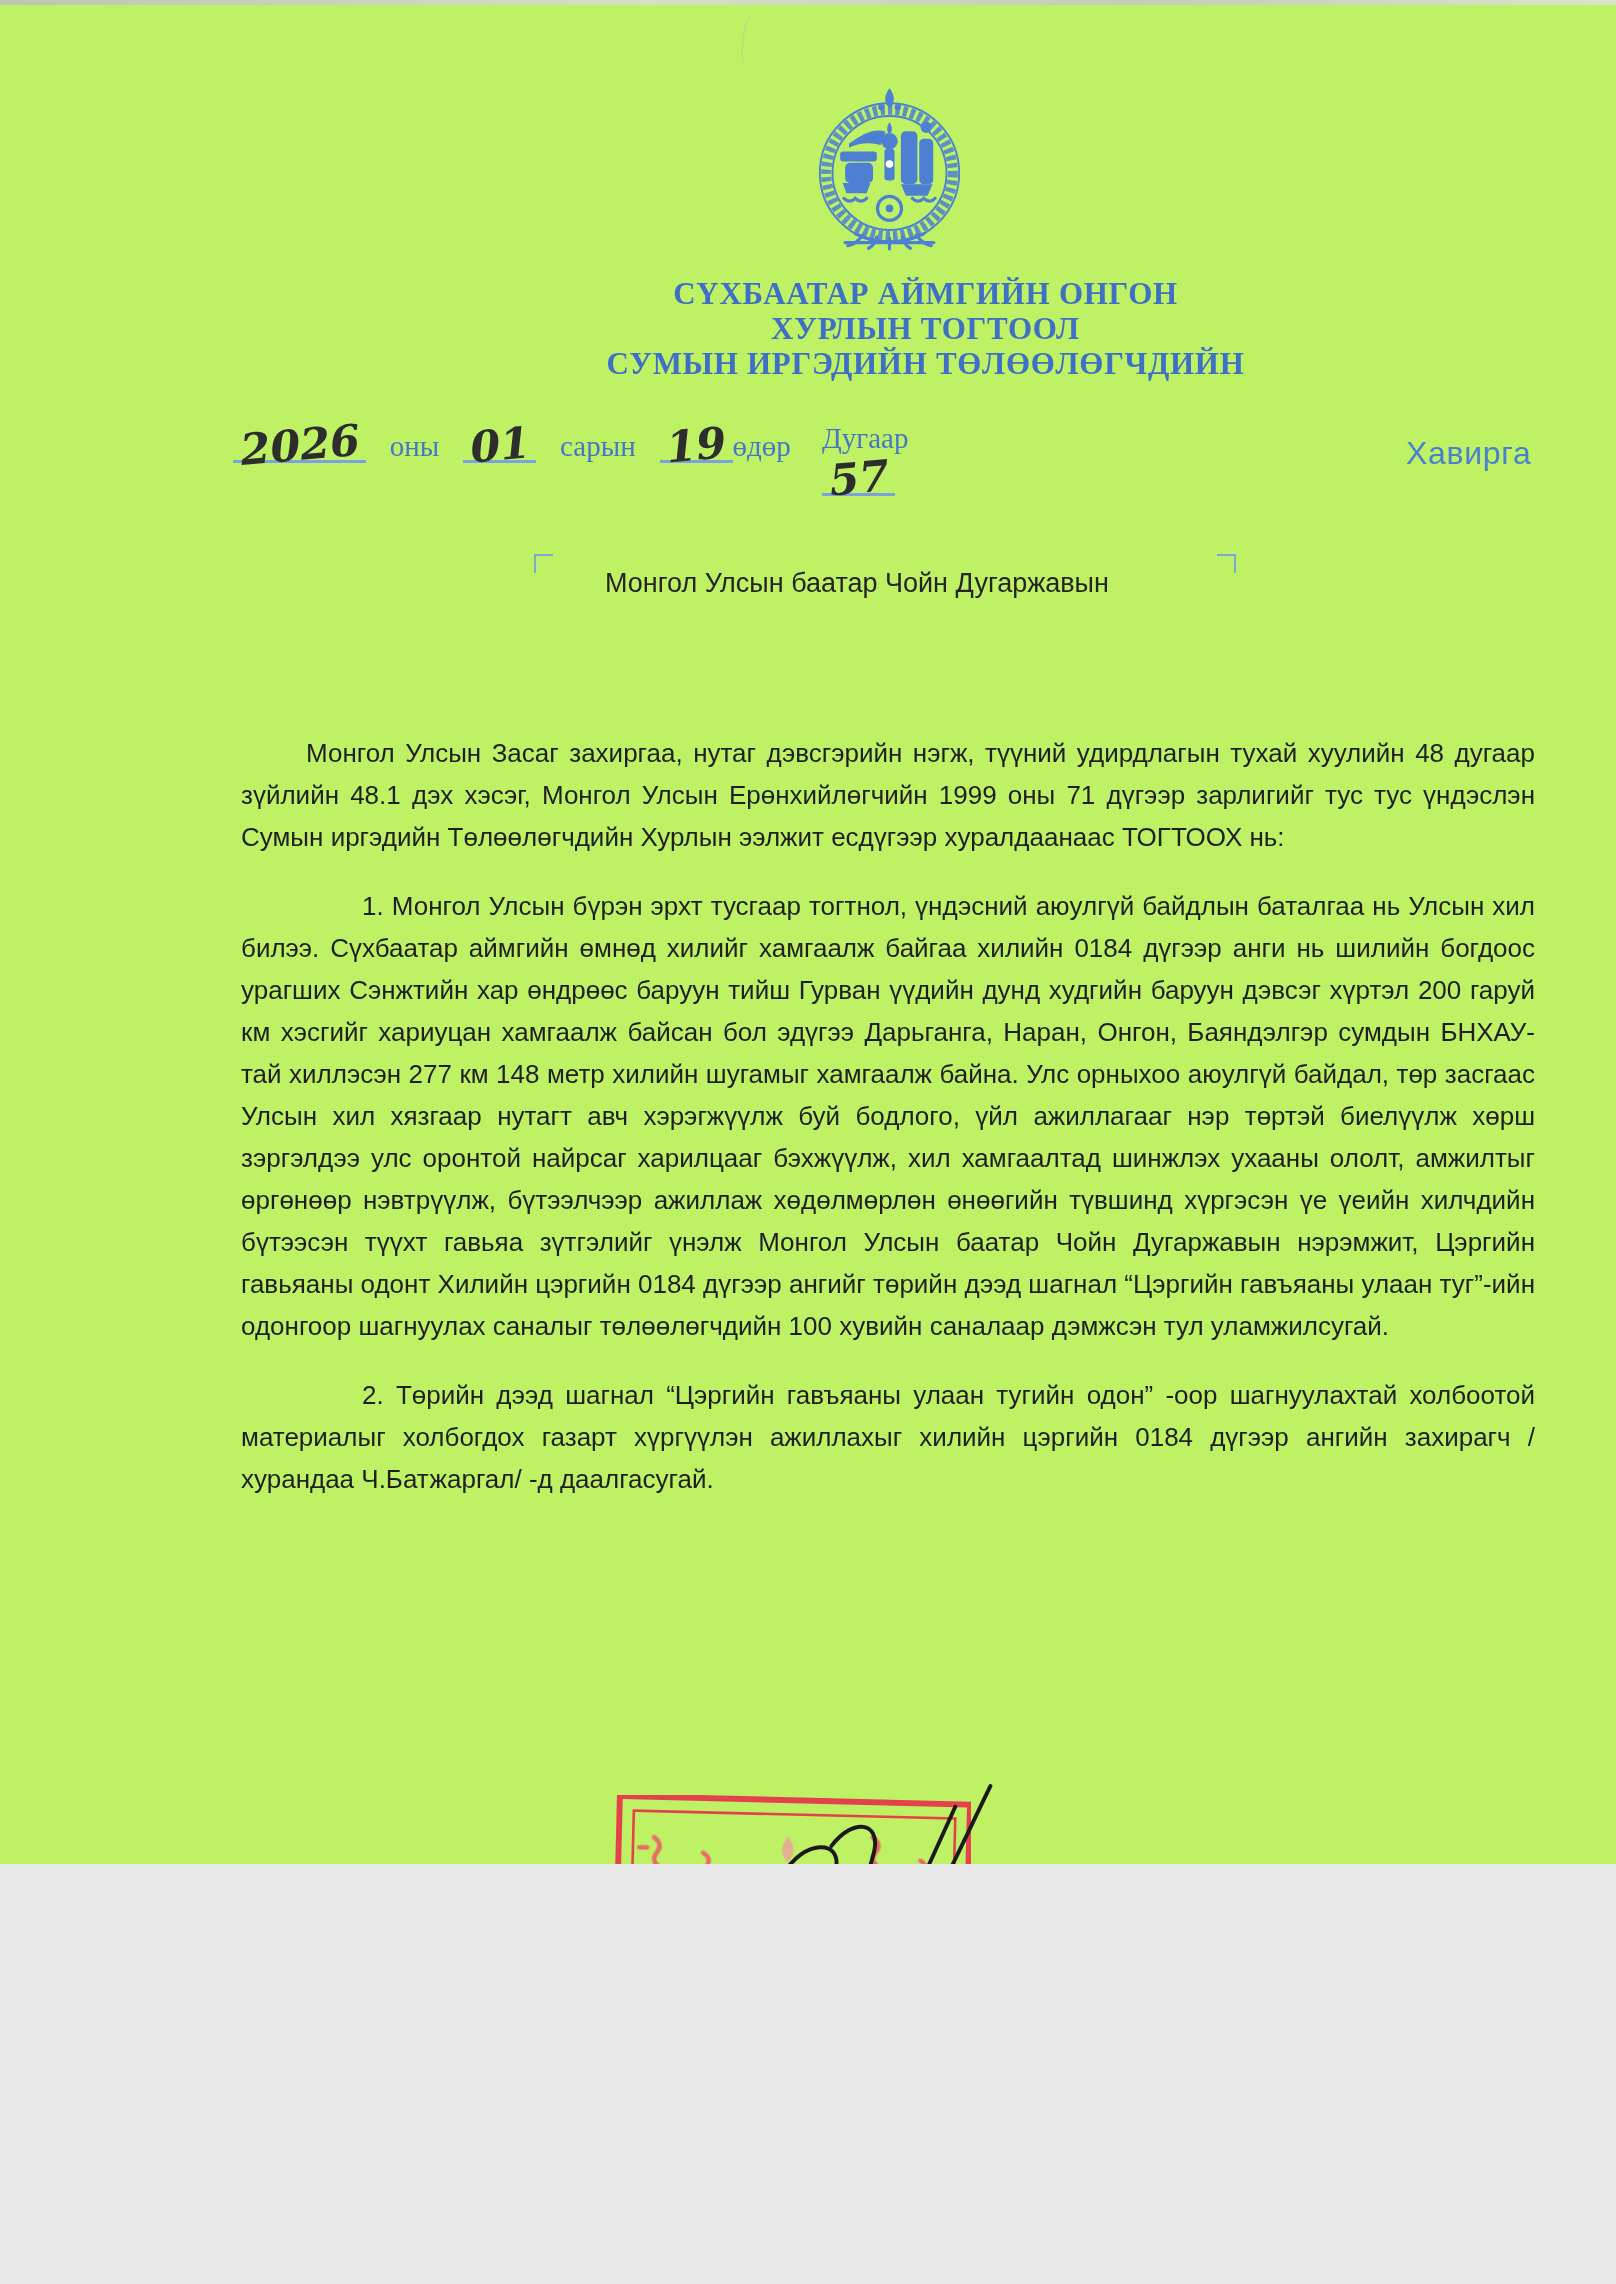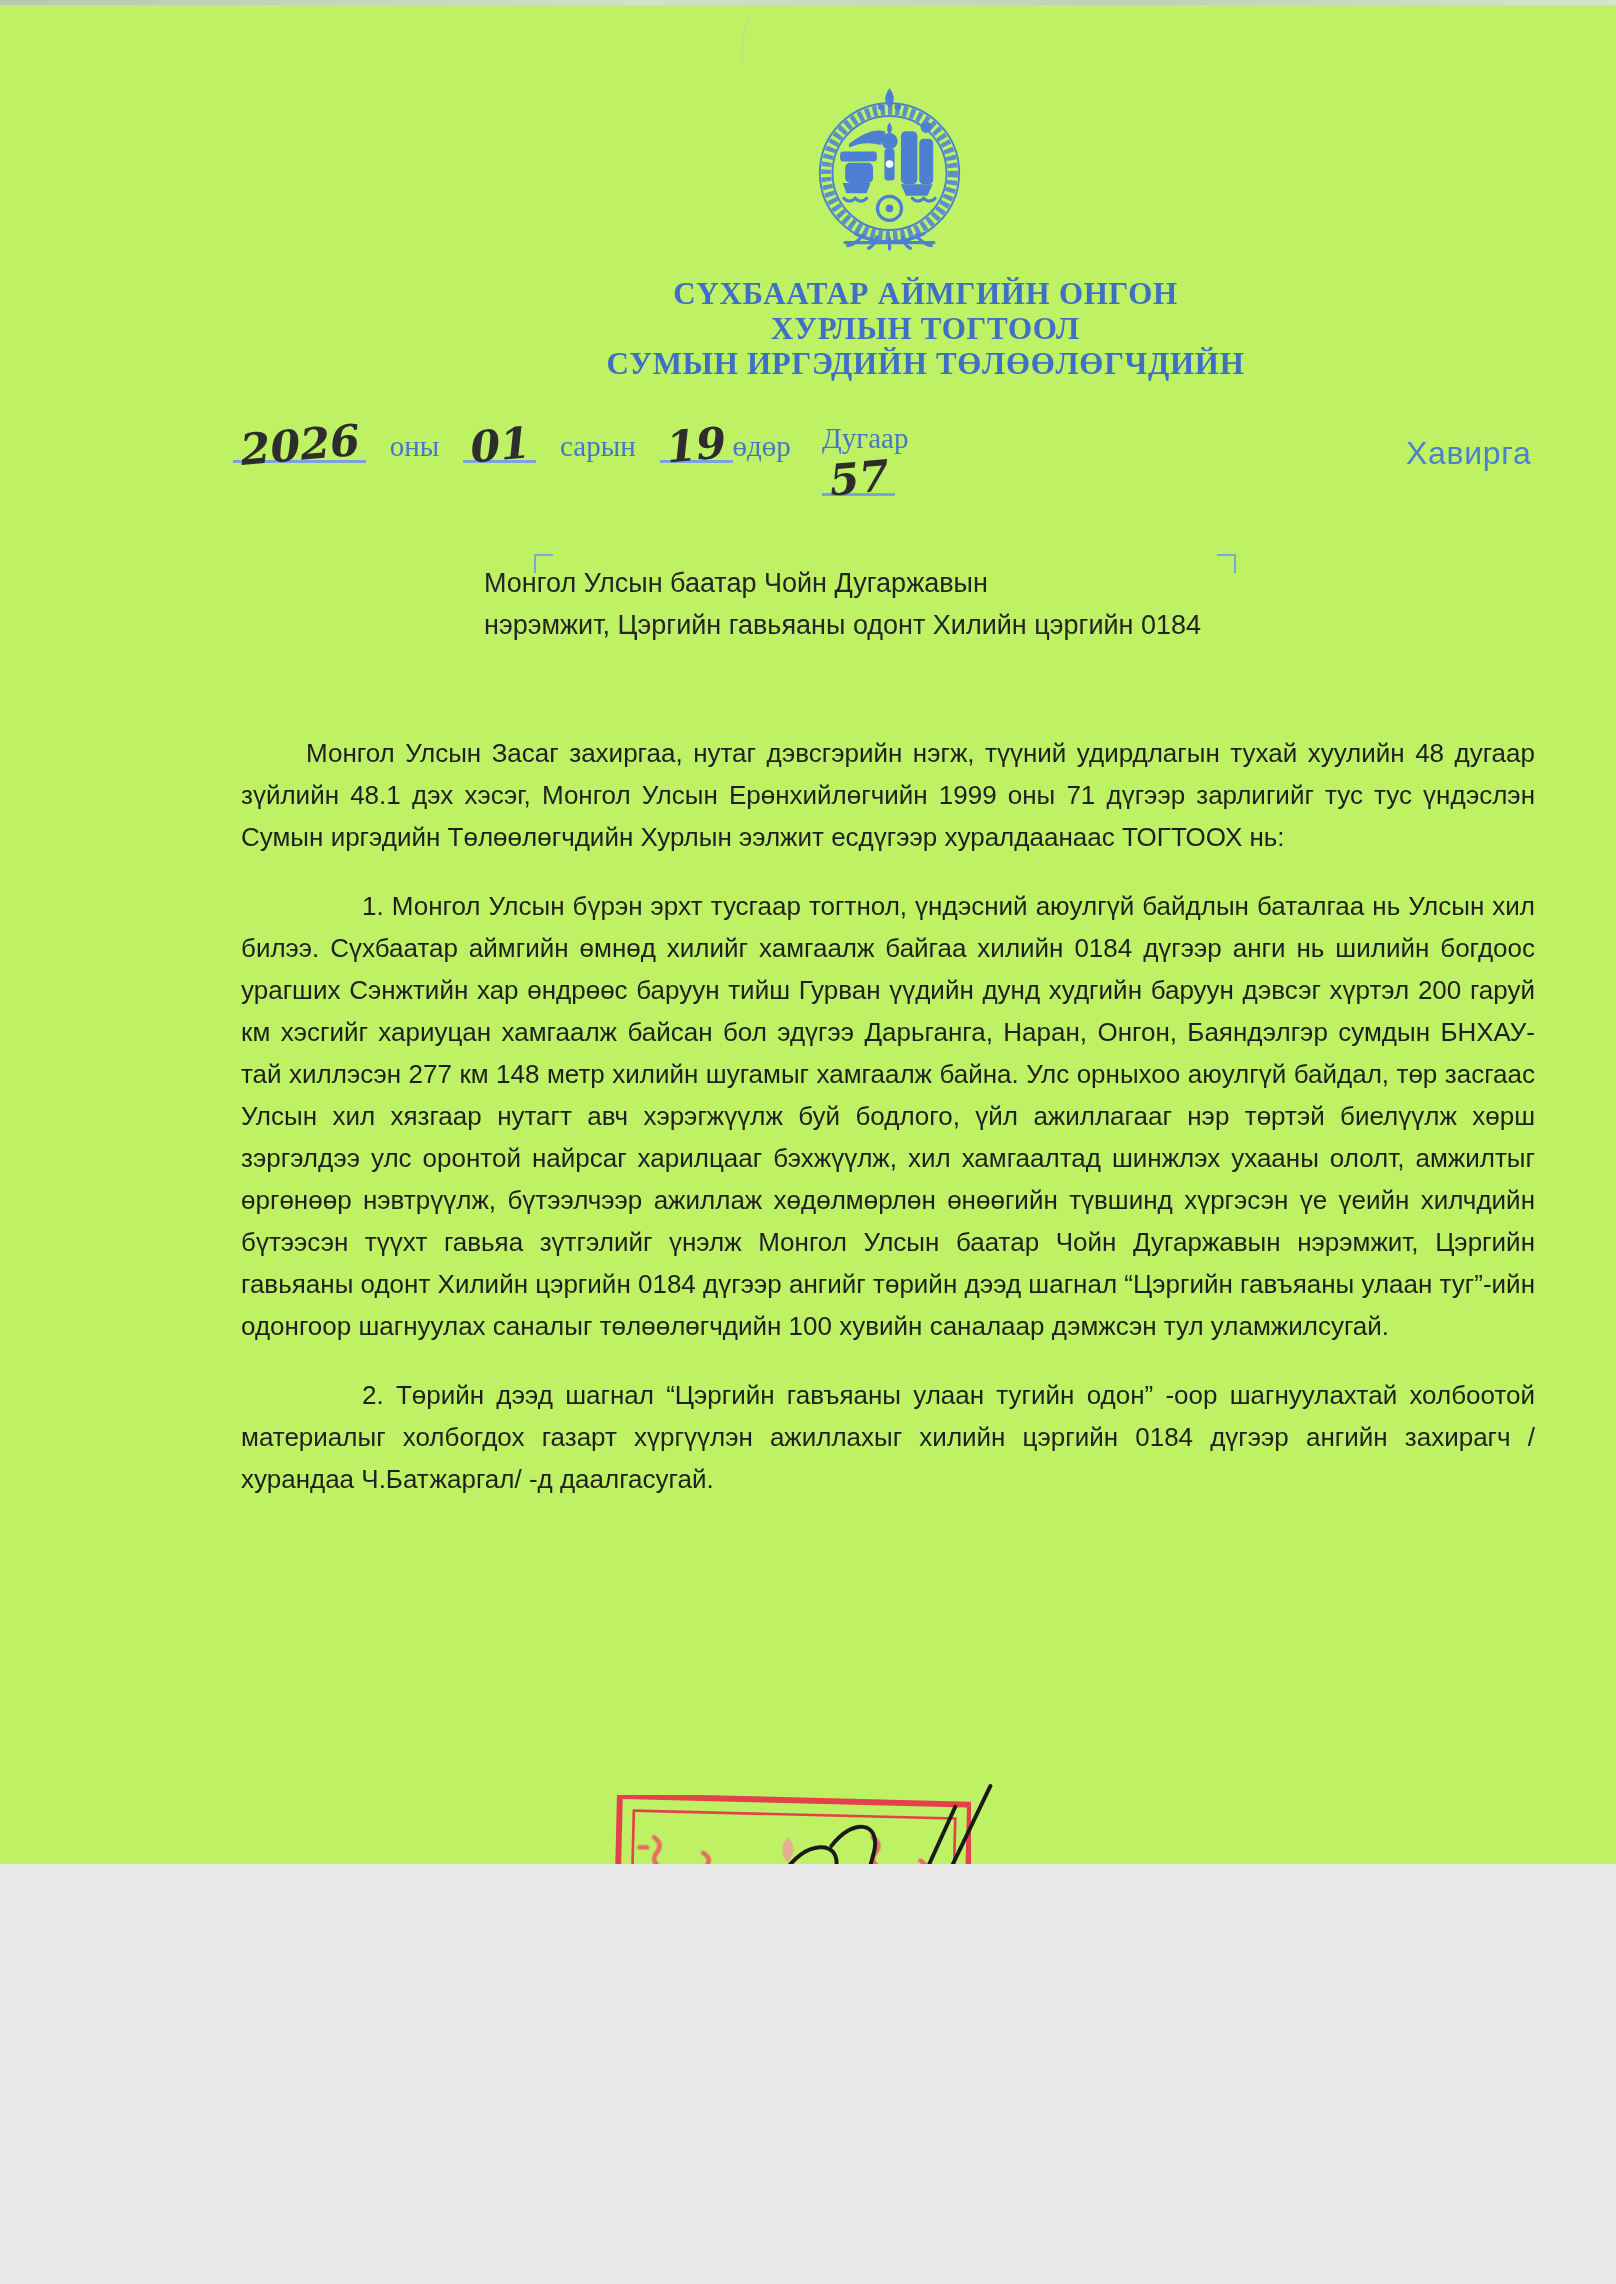--- a/index.html
+++ b/index.html
@@ -34,21 +34,21 @@
   .slot.day{min-width:59px;}
   .slot.num{min-width:52px;}
   .hand{
     display:inline-block;font-family:"DejaVu Serif","Liberation Serif",serif;
     font-style:italic;font-weight:700;font-size:43px;line-height:38px;color:#2d2d2d;
     transform:rotate(-5deg) translateY(3.9px);
   }
 
   
   .doc-title{
-    position:absolute;left:484px;top:562px;width:746px;
+    position:absolute;left:484px;top:562px;width:746px;text-align:center;
     font-size:27px;line-height:42px;color:#242424;font-weight:400;
   }
   .cropmark{position:absolute;width:17px;height:17px;}
   .cropmark.left{left:534px;top:554px;border-left:2px solid #79a9d9;border-top:2px solid #79a9d9;}
   .cropmark.right{left:1217px;top:554px;border-right:2px solid #79a9d9;border-top:2px solid #79a9d9;}
 
   
   .body-text{position:absolute;left:241px;top:732px;width:1294px;
     font-size:26px;line-height:42px;text-align:justify;color:#1f1f1f;}
   .body-text p{margin:0;}
@@ -127,21 +127,20 @@
   <div class="meta-number">
     <span class="meta-label" style="margin-left:0;margin-right:0;">Дугаар</span>
     <span class="slot num"><span class="hand">57</span></span>
   </div>
   <div class="meta-place">Хавирга</div>
 
   <span class="cropmark left"></span>
   <span class="cropmark right"></span>
   <div class="doc-title">
     <div>Монгол Улсын баатар Чойн Дугаржавын</div>
-    <div>нэрэмжит, Цэргийн гавьяаны одонт Хилийн цэргийн 0184</div>
   </div>
 
   <div class="body-text">
     <p class="preamble">Монгол Улсын Засаг захиргаа, нутаг дэвсгэрийн нэгж, түүний удирдлагын тухай хуулийн 48 дугаар зүйлийн 48.1 дэх хэсэг, Монгол Улсын Ерөнхийлөгчийн 1999 оны 71 дүгээр зарлигийг тус тус үндэслэн Сумын иргэдийн Төлөөлөгчдийн Хурлын ээлжит есдүгээр хуралдаанаас ТОГТООХ нь:</p>
     <p class="item">1. Монгол Улсын бүрэн эрхт тусгаар тогтнол, үндэсний аюулгүй байдлын баталгаа нь Улсын хил билээ. Сүхбаатар аймгийн өмнөд хилийг хамгаалж байгаа хилийн 0184 дүгээр анги нь шилийн богдоос урагших Сэнжтийн хар өндрөөс баруун тийш Гурван үүдийн дунд худгийн баруун дэвсэг хүртэл 200 гаруй км хэсгийг хариуцан хамгаалж байсан бол эдүгээ Дарьганга, Наран, Онгон, Баяндэлгэр сумдын БНХАУ-тай хиллэсэн 277 км 148 метр хилийн шугамыг хамгаалж байна. Улс орныхоо аюулгүй байдал, төр засгаас Улсын хил хязгаар нутагт авч хэрэгжүүлж буй бодлого, үйл ажиллагааг нэр төртэй биелүүлж хөрш зэргэлдээ улс оронтой найрсаг харилцааг бэхжүүлж, хил хамгаалтад шинжлэх ухааны ололт, амжилтыг өргөнөөр нэвтрүүлж, бүтээлчээр ажиллаж хөдөлмөрлөн өнөөгийн түвшинд хүргэсэн үе үеийн хилчдийн бүтээсэн түүхт гавьяа зүтгэлийг үнэлж Монгол Улсын баатар Чойн Дугаржавын нэрэмжит, Цэргийн гавьяаны одонт Хилийн цэргийн 0184 дүгээр ангийг төрийн дээд шагнал “Цэргийн гавъяаны улаан туг”-ийн одонгоор шагнуулах саналыг төлөөлөгчдийн 100 хувийн саналаар дэмжсэн тул уламжилсугай.</p>
     <p class="item">2. Төрийн дээд шагнал “Цэргийн гавъяаны улаан тугийн одон” -оор шагнуулахтай холбоотой материалыг холбогдох газарт хүргүүлэн ажиллахыг хилийн цэргийн 0184 дүгээр ангийн захирагч /хурандаа Ч.Батжаргал/ -д даалгасугай.</p>
   </div>
 
   <span class="sig-role">ДАРГА</span>
   <span class="sig-name">Г.ЭРДЭНЭБААТАР</span>

